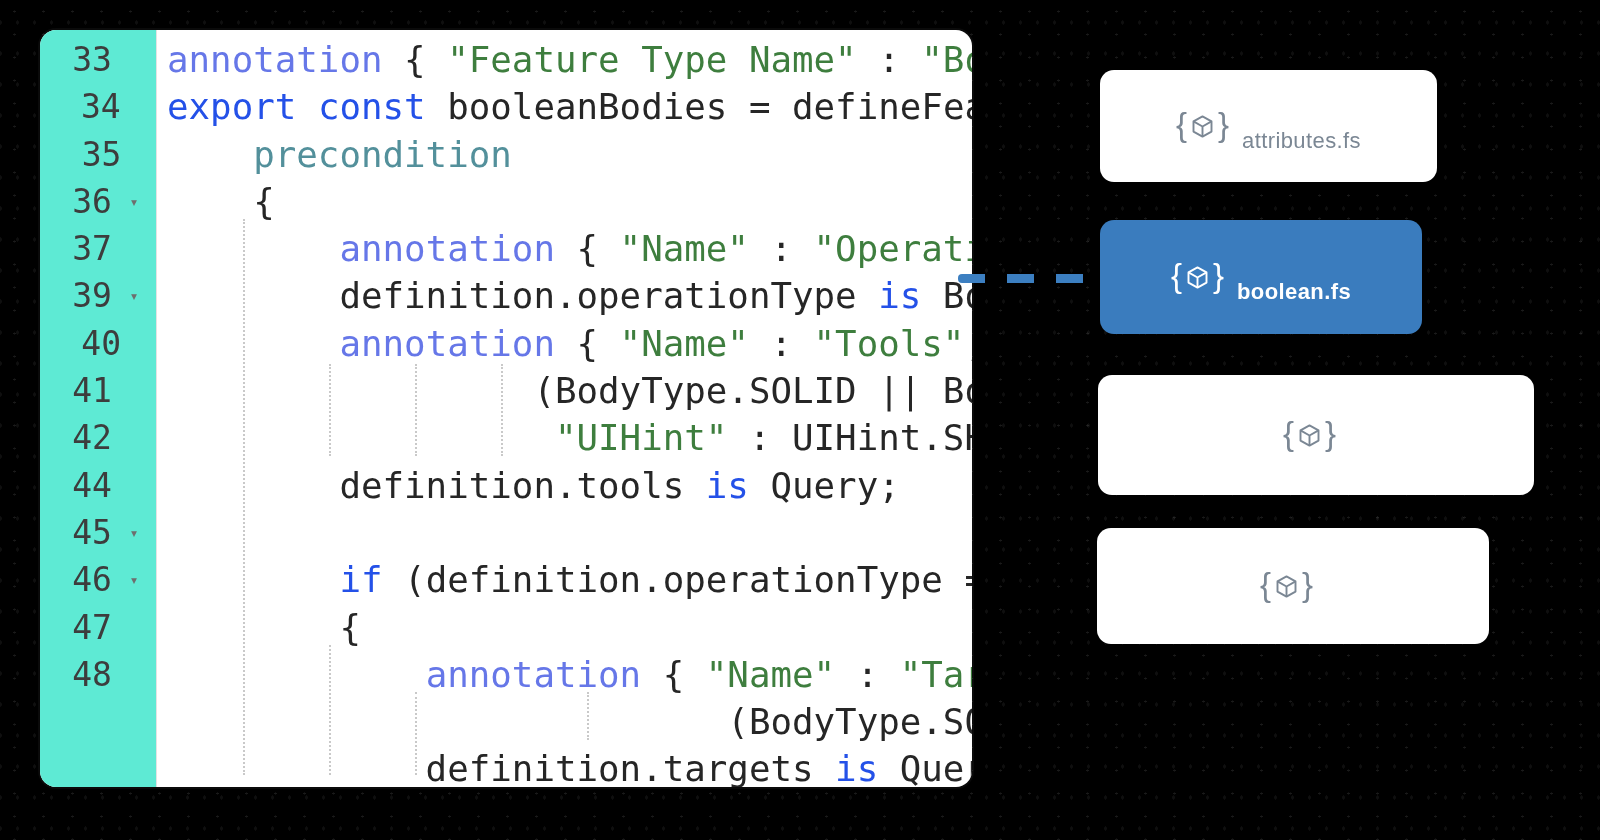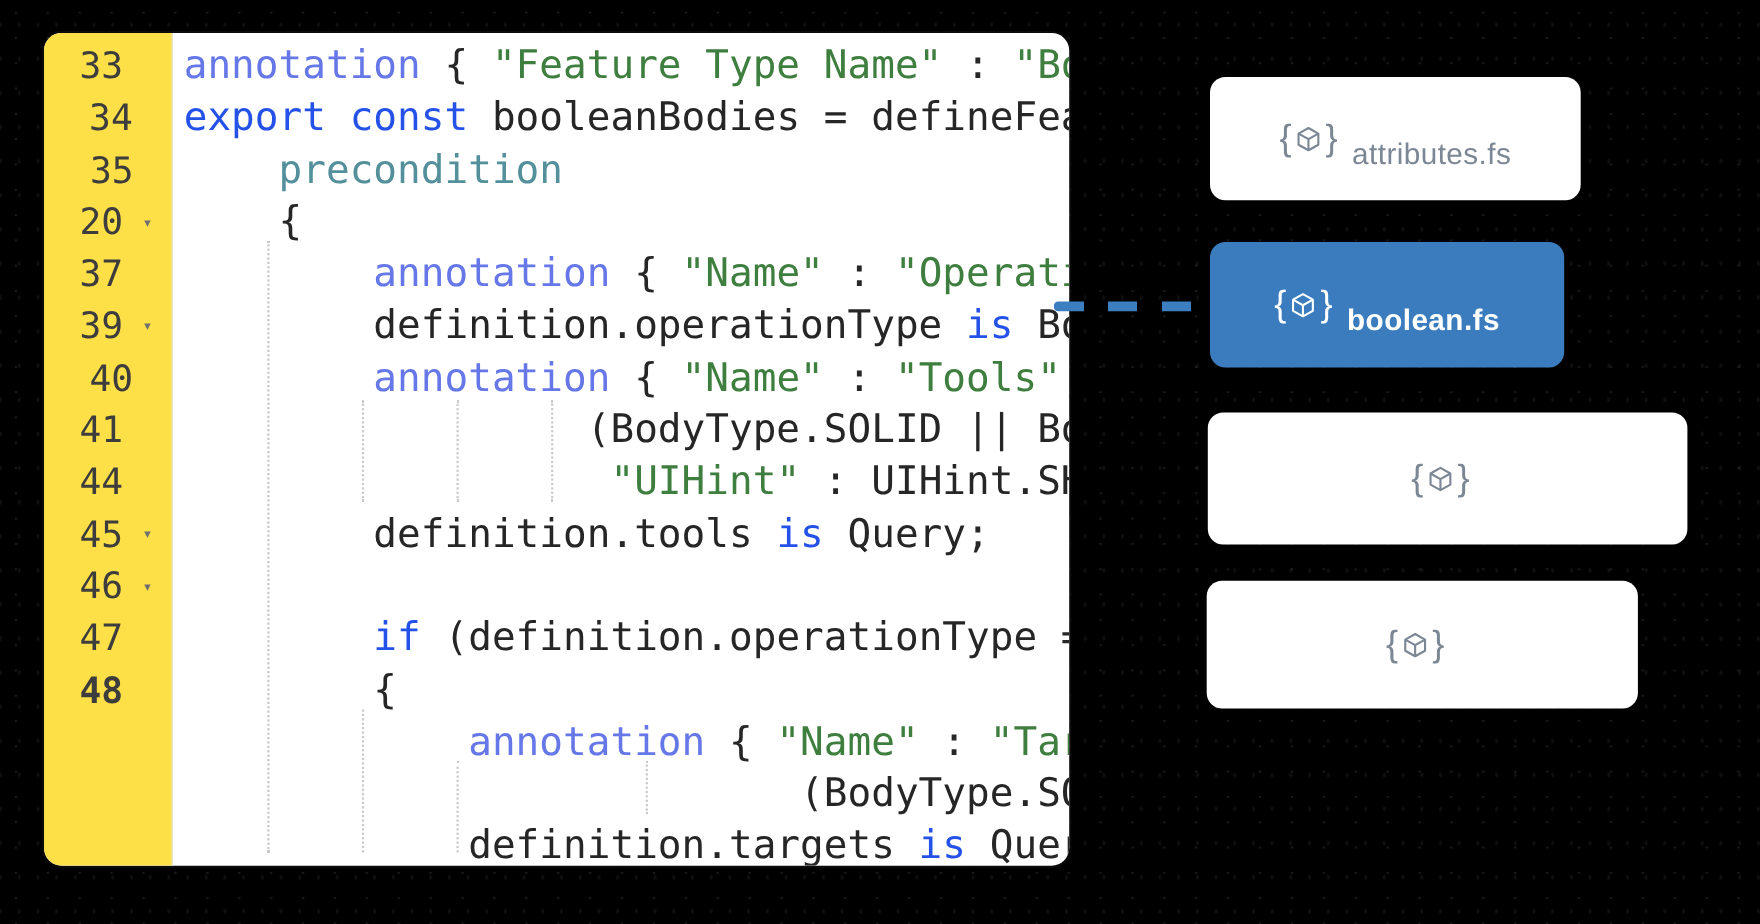--- a/index.html
+++ b/index.html
@@ -16,21 +16,21 @@
   }
 
   
   .code-panel{
     position:absolute; left:40px; top:30px; width:932px; height:757px;
     background:#ffffff; border-radius:16px; overflow:hidden;
     display:flex; flex-direction:row;
     box-shadow:0 0 0 2px rgba(255,255,255,0.04);
   }
   .gutter{
-    width:117px; min-width:117px; background:#fde047; border-right:1px solid #e3e3e3;
+    width:117px; min-width:117px; background:#5eead4; border-right:1px solid #e3e3e3;
     padding-top:6px;
     font-family:"DejaVu Sans Mono", monospace;
     color:#3d3d3d;
   }
   .gutter-row{ height:47.3px; display:flex; align-items:center; }
   .gutter-num{ width:72px; text-align:right; font-size:33px; line-height:47.3px; }
   .gutter-fold{ width:44px; text-align:center; font-size:15px; color:#6e6e6e; }
 
   .code{
     position:relative; flex:1; padding-top:6px; padding-left:10px;
@@ -52,78 +52,82 @@
   
   .card{
     position:absolute; background:#ffffff; border-radius:14px;
     display:flex; align-items:center; justify-content:center;
     color:#7b8794; cursor:pointer;
   }
   .card.active{ background:#3a7cbe; color:#ffffff; }
   .card .icon-wrap{ display:flex; align-items:center; margin-right:13px; }
   .card .brace{ font-size:33px; font-weight:400; line-height:1; position:relative; top:-2px; }
   .card .cube{ margin:0 2px; }
-  .card .label{ font-size:27px; letter-spacing:0.4px;margin-top:29px; }
+  .card .label{ font-size:22px; letter-spacing:0.4px;margin-top:29px; }
   .card.active .label{ font-weight:bold; }
 </style>
 </head>
 <body>
 
 <section class="code-panel">
   <div class="gutter" id="gutter">
       <div class="gutter-row">
         <span class="gutter-num" style="color: rgb(61, 61, 61);">33</span>
         <span class="gutter-fold"></span>
       </div>
       <div class="gutter-row">
         <span class="gutter-num" style="color: rgb(61, 61, 61); padding-left: 41px;">34</span>
         <span class="gutter-fold"></span>
       </div>
       <div class="gutter-row">
         <span class="gutter-num" style="color: rgb(61, 61, 61); margin-left: 25px;">35</span>
         <span class="gutter-fold"></span>
       </div>
       <div class="gutter-row">
-        <span class="gutter-num" style="color: rgb(61, 61, 61);">20</span>
+        <span class="gutter-num" style="color: rgb(61, 61, 61);">36</span>
         <span class="gutter-fold">▾</span>
       </div>
       <div class="gutter-row">
         <span class="gutter-num" style="color: rgb(61, 61, 61);">37</span>
         <span class="gutter-fold"></span>
       </div>
       <div class="gutter-row">
         <span class="gutter-num" style="color: rgb(61, 61, 61);">39</span>
         <span class="gutter-fold">▾</span>
       </div>
       <div class="gutter-row">
         <span class="gutter-num" style="color: rgb(61, 61, 61); margin-left: 24px;">40</span>
         <span class="gutter-fold"></span>
       </div>
       <div class="gutter-row">
         <span class="gutter-num" style="color: rgb(61, 61, 61);">41</span>
         <span class="gutter-fold"></span>
       </div>
       <div class="gutter-row">
+        <span class="gutter-num" style="color: rgb(61, 61, 61);">42</span>
+        <span class="gutter-fold"></span>
+      </div>
+      <div class="gutter-row">
         <span class="gutter-num" style="color: rgb(61, 61, 61);">44</span>
         <span class="gutter-fold"></span>
       </div>
       <div class="gutter-row">
         <span class="gutter-num" style="color: rgb(61, 61, 61);">45</span>
         <span class="gutter-fold">▾</span>
       </div>
       <div class="gutter-row">
         <span class="gutter-num" style="color: rgb(61, 61, 61);">46</span>
         <span class="gutter-fold">▾</span>
       </div>
       <div class="gutter-row">
         <span class="gutter-num" style="color: rgb(61, 61, 61);">47</span>
         <span class="gutter-fold"></span>
       </div>
       <div class="gutter-row">
-        <span class="gutter-num" style="color: rgb(61, 61, 61); font-weight: bold;">48</span>
+        <span class="gutter-num" style="color: rgb(61, 61, 61);">48</span>
         <span class="gutter-fold"></span>
       </div>
     </div>
   <div class="code" id="code"><div class="code-line"><span style="color: rgb(102, 119, 232);">annotation</span><span style="color: rgb(38, 38, 38);"> { </span><span style="color: rgb(62, 126, 62);">"Feature Type Name"</span><span style="color: rgb(38, 38, 38);"> : </span><span style="color: rgb(62, 126, 62);">"Boolean"</span></div><div class="code-line"><span style="color: rgb(36, 81, 232);">export</span><span style="color: rgb(38, 38, 38);"> </span><span style="color: rgb(36, 81, 232);">const</span><span style="color: rgb(38, 38, 38);"> booleanBodies = defineFeature(function(context </span></div><div class="code-line"><span style="color: rgb(83, 144, 155);">    precondition</span></div><div class="code-line"><span style="color: rgb(38, 38, 38);">    {</span></div><div class="code-line"><span style="color: rgb(38, 38, 38);">        </span><span style="color: rgb(102, 119, 232);">annotation</span><span style="color: rgb(38, 38, 38);"> { </span><span style="color: rgb(62, 126, 62);">"Name"</span><span style="color: rgb(38, 38, 38);"> : </span><span style="color: rgb(62, 126, 62);">"Operation Type"</span></div><div class="code-line"><span style="color: rgb(38, 38, 38);">        definition.operationType </span><span style="color: rgb(36, 81, 232);">is</span><span style="color: rgb(38, 38, 38);"> BooleanOperationType;</span></div><div class="code-line"><span style="color: rgb(38, 38, 38);">        </span><span style="color: rgb(102, 119, 232);">annotation</span><span style="color: rgb(38, 38, 38);"> { </span><span style="color: rgb(62, 126, 62);">"Name"</span><span style="color: rgb(38, 38, 38);"> : </span><span style="color: rgb(62, 126, 62);">"Tools"</span><span style="color: rgb(38, 38, 38);">, </span></div><div class="code-line"><span style="color: rgb(38, 38, 38);">                 (BodyType.SOLID || BodyType.SHEET),</span></div><div class="code-line"><span style="color: rgb(38, 38, 38);">                  </span><span style="color: rgb(62, 126, 62);">"UIHint"</span><span style="color: rgb(38, 38, 38);"> : UIHint.SHOW_CREATE_SELECTION }</span></div><div class="code-line"><span style="color: rgb(38, 38, 38);">        definition.tools </span><span style="color: rgb(36, 81, 232);">is</span><span style="color: rgb(38, 38, 38);"> Query;</span></div><div class="code-line"></div><div class="code-line"><span style="color: rgb(38, 38, 38);">        </span><span style="color: rgb(36, 81, 232);">if</span><span style="color: rgb(38, 38, 38);"> (definition.operationType == BooleanOperationType.UNION)</span></div><div class="code-line"><span style="color: rgb(38, 38, 38);">        {</span></div><div class="code-line"><span style="color: rgb(38, 38, 38);">            </span><span style="color: rgb(102, 119, 232);">annotation</span><span style="color: rgb(38, 38, 38);"> { </span><span style="color: rgb(62, 126, 62);">"Name"</span><span style="color: rgb(38, 38, 38);"> : </span><span style="color: rgb(62, 126, 62);">"Targets"</span></div><div class="code-line"><span style="color: rgb(38, 38, 38);">                          (BodyType.SOLID || BodyType.SHEET)</span></div><div class="code-line"><span style="color: rgb(38, 38, 38);">            definition.targets </span><span style="color: rgb(36, 81, 232);">is</span><span style="color: rgb(38, 38, 38);"> Query;</span></div><div class="guide" style="left: 86px; top: 189px; height: 556px;"></div><div class="guide" style="left: 172px; top: 334px; height: 92px;"></div><div class="guide" style="left: 172px; top: 615px; height: 130px;"></div><div class="guide" style="left: 258px; top: 334px; height: 92px;"></div><div class="guide" style="left: 258px; top: 662px; height: 83px;"></div><div class="guide" style="left: 344px; top: 334px; height: 92px;"></div><div class="guide" style="left: 430px; top: 662px; height: 48px;"></div></div>
 </section>
 
 <div class="connector"></div>
 
 <div id="cards">
     <div class="card" style="left: 1100px; top: 70px; width: 337px; height: 112px;">

